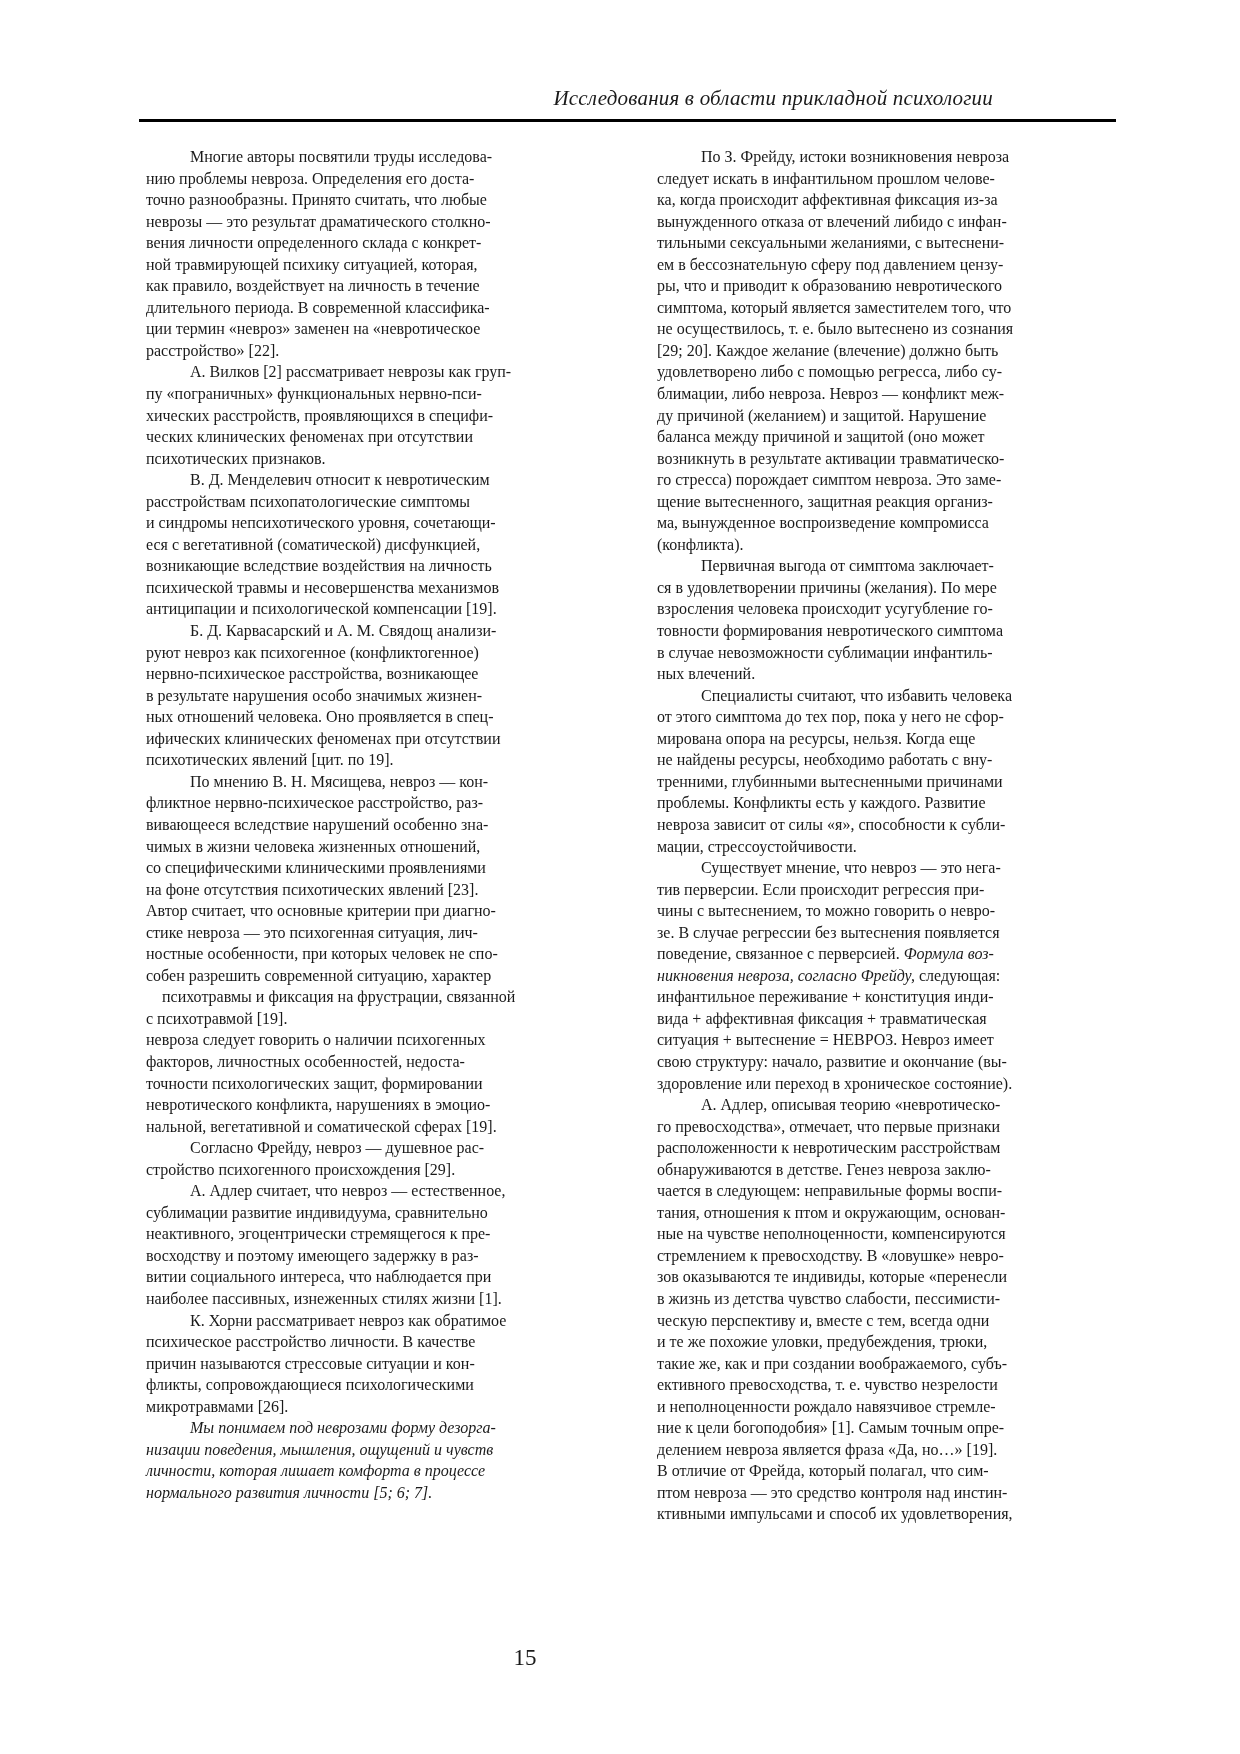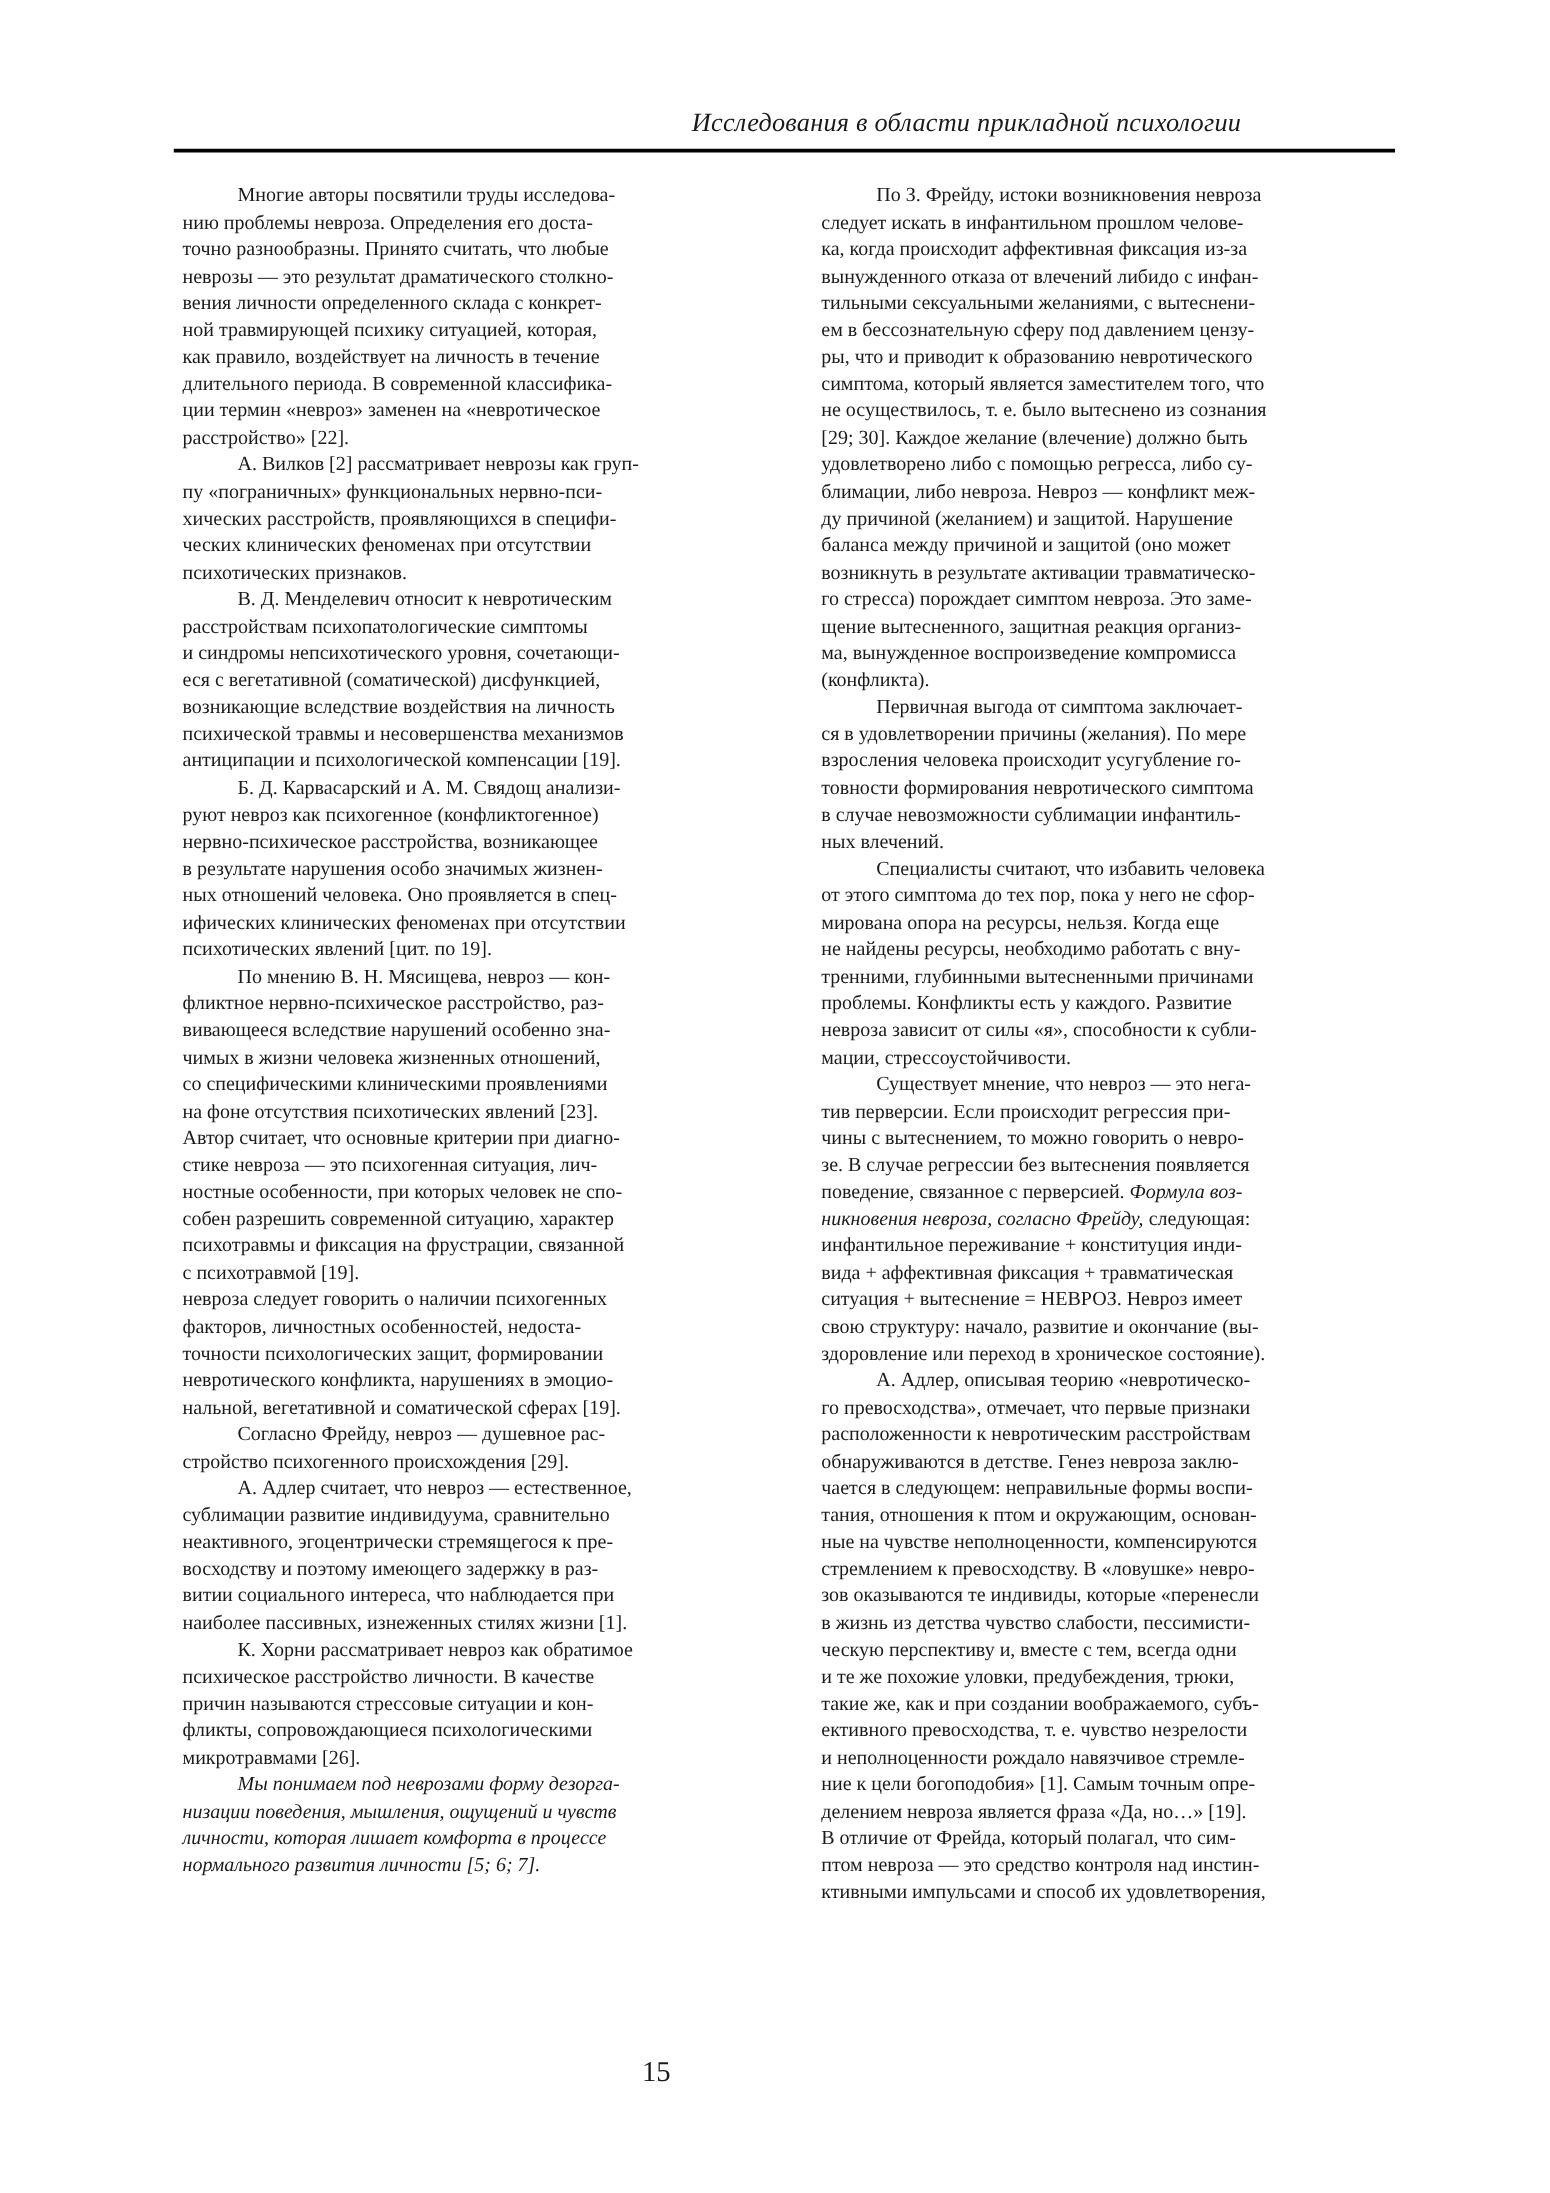--- a/index.html
+++ b/index.html
@@ -125,21 +125,21 @@
       <span class="line indent" style="word-spacing: 0px; white-space: nowrap; text-align-last: left;">По мнению В. Н. Мясищева, невроз — кон-</span>
       <span class="line" style="word-spacing: 0px; white-space: nowrap; text-align-last: left;">фликтное нервно-психическое расстройство, раз-</span>
       <span class="line" style="word-spacing: 0px; white-space: nowrap; text-align-last: left;">вивающееся вследствие нарушений особенно зна-</span>
       <span class="line" style="word-spacing: 0px; white-space: nowrap; text-align-last: left;">чимых в жизни человека жизненных отношений,</span>
       <span class="line" style="word-spacing: 0px; white-space: nowrap; text-align-last: left;">со специфическими клиническими проявлениями</span>
       <span class="line" style="word-spacing: 0px; white-space: nowrap; text-align-last: left;">на фоне отсутствия психотических явлений [23].</span>
       <span class="line" style="word-spacing: 0px; white-space: nowrap; text-align-last: left;">Автор считает, что основные критерии при диагно-</span>
       <span class="line" style="word-spacing: 0px; white-space: nowrap; text-align-last: left;">стике невроза — это психогенная ситуация, лич-</span>
       <span class="line" style="word-spacing: 0px; white-space: nowrap; text-align-last: left;">ностные особенности, при которых человек не спо-</span>
       <span class="line" style="word-spacing: 0px; white-space: nowrap; text-align-last: left;">собен разрешить современной ситуацию, характер</span>
-      <span class="line" style="word-spacing: 0px; white-space: nowrap; text-align-last: left;">психотравмы и фиксация на фрустрации, связанной</span>
+      <span class="line" style="word-spacing: 0px; white-space: nowrap; text-align-last: left; margin-left: 16px;">психотравмы и фиксация на фрустрации, связанной</span>
       <span class="line last">с психотравмой [19].</span>
     </div>
     <div class="para">
       <span class="line" style="word-spacing: 0px; white-space: nowrap; text-align-last: left;">невроза следует говорить о наличии психогенных</span>
       <span class="line" style="word-spacing: 0px; white-space: nowrap; text-align-last: left;">факторов, личностных особенностей, недоста-</span>
       <span class="line" style="word-spacing: 0px; white-space: nowrap; text-align-last: left;">точности психологических защит, формировании</span>
       <span class="line" style="word-spacing: 0px; white-space: nowrap; text-align-last: left;">невротического конфликта, нарушениях в эмоцио-</span>
       <span class="line last">нальной, вегетативной и соматической сферах [19].</span>
     </div>
     <div class="para">
@@ -172,21 +172,21 @@
     <div class="para">
       <span class="line indent" style="word-spacing: 0px; white-space: nowrap; text-align-last: left;">По З. Фрейду, истоки возникновения невроза</span>
       <span class="line" style="word-spacing: 0px; white-space: nowrap; text-align-last: left;">следует искать в инфантильном прошлом челове-</span>
       <span class="line" style="word-spacing: 0px; white-space: nowrap; text-align-last: left;">ка, когда происходит аффективная фиксация из-за</span>
       <span class="line" style="word-spacing: 0px; white-space: nowrap; text-align-last: left;">вынужденного отказа от влечений либидо с инфан-</span>
       <span class="line" style="word-spacing: 0px; white-space: nowrap; text-align-last: left;">тильными сексуальными желаниями, с вытеснени-</span>
       <span class="line" style="word-spacing: 0px; white-space: nowrap; text-align-last: left;">ем в бессознательную сферу под давлением цензу-</span>
       <span class="line" style="word-spacing: 0px; white-space: nowrap; text-align-last: left;">ры, что и приводит к образованию невротического</span>
       <span class="line" style="word-spacing: 0px; white-space: nowrap; text-align-last: left;">симптома, который является заместителем того, что</span>
       <span class="line" style="word-spacing: 0px; white-space: nowrap; text-align-last: left;">не осуществилось, т. е. было вытеснено из сознания</span>
-      <span class="line" style="word-spacing: 0px; white-space: nowrap; text-align-last: left;">[29; 30]. Каждое желание (влечение) должно быть</span>
+      <span class="line" style="word-spacing: 0px; white-space: nowrap; text-align-last: left;">[29; 20]. Каждое желание (влечение) должно быть</span>
       <span class="line" style="word-spacing: 0px; white-space: nowrap; text-align-last: left;">удовлетворено либо с помощью регресса, либо су-</span>
       <span class="line" style="word-spacing: 0px; white-space: nowrap; text-align-last: left;">блимации, либо невроза. Невроз — конфликт меж-</span>
       <span class="line" style="word-spacing: 0px; white-space: nowrap; text-align-last: left;">ду причиной (желанием) и защитой. Нарушение</span>
       <span class="line" style="word-spacing: 0px; white-space: nowrap; text-align-last: left;">баланса между причиной и защитой (оно может</span>
       <span class="line" style="word-spacing: 0px; white-space: nowrap; text-align-last: left;">возникнуть в результате активации травматическо-</span>
       <span class="line" style="word-spacing: 0px; white-space: nowrap; text-align-last: left;">го стресса) порождает симптом невроза. Это заме-</span>
       <span class="line" style="word-spacing: 0px; white-space: nowrap; text-align-last: left;">щение вытесненного, защитная реакция организ-</span>
       <span class="line" style="word-spacing: 0px; white-space: nowrap; text-align-last: left;">ма, вынужденное воспроизведение компромисса</span>
       <span class="line last">(конфликта).</span>
     </div>

